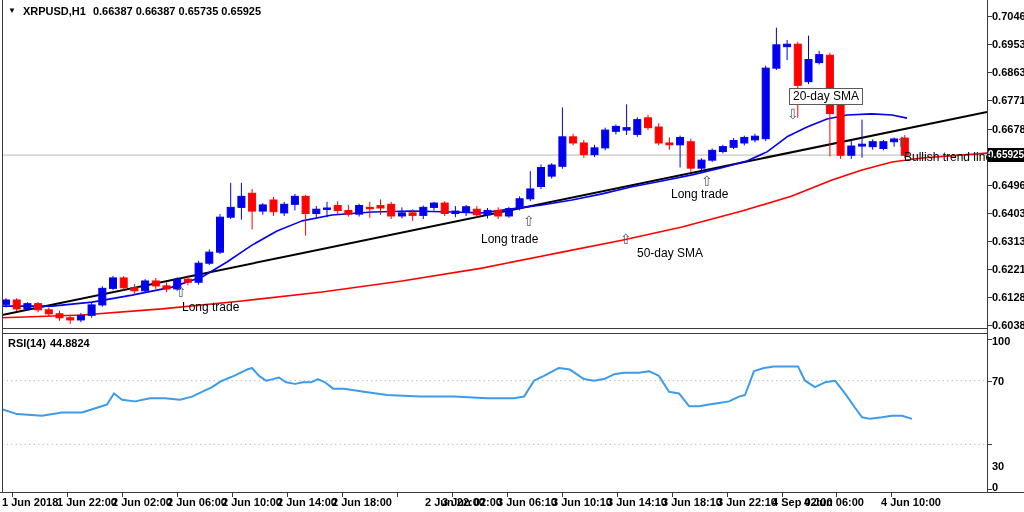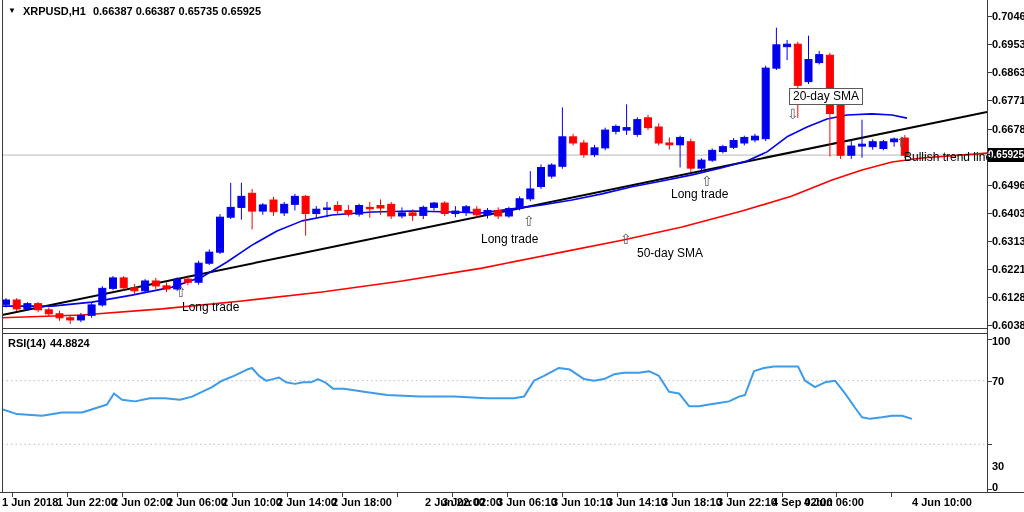--- a/index.html
+++ b/index.html
@@ -460,21 +460,21 @@
       <div class="time-lbl" style="left: 607px;">3 Jun 14:10</div>
       <div class="tick-v" style="left: 617px;"></div>
       <div class="time-lbl" style="left: 662px;">3 Jun 18:10</div>
       <div class="tick-v" style="left: 672px;"></div>
       <div class="time-lbl" style="left: 717px;">3 Jun 22:10</div>
       <div class="tick-v" style="left: 727px;"></div>
       <div class="time-lbl" style="left: 772px;">4 Sep 02:00</div>
       <div class="tick-v" style="left: 782px;"></div>
       <div class="time-lbl" style="left: 804px;">4 Jun 06:00</div>
       <div class="tick-v" style="left: 836px;"></div>
-      <div class="time-lbl" style="left: 881px; margin-left: 31px;">4 Jun 10:00</div>
+      <div class="time-lbl" style="left: 881px;">4 Jun 10:00</div>
       <div class="tick-v" style="left: 891px;"></div>
     </div>
   <div id="ann-layer">
       <div class="ann-arrow" style="left: 175px; top: 285px;">⇧</div>
       <div class="ann-text" style="left: 182px; top: 300px;">Long trade</div>
       <div class="ann-arrow" style="left: 523px; top: 214px;">⇧</div>
       <div class="ann-text" style="left: 481px; top: 232px;">Long trade</div>
       <div class="ann-arrow" style="left: 701px; top: 174px;">⇧</div>
       <div class="ann-text" style="left: 671px; top: 187px;">Long trade</div>
       <div class="ann-arrow" style="left: 620px; top: 232px;">⇧</div>

